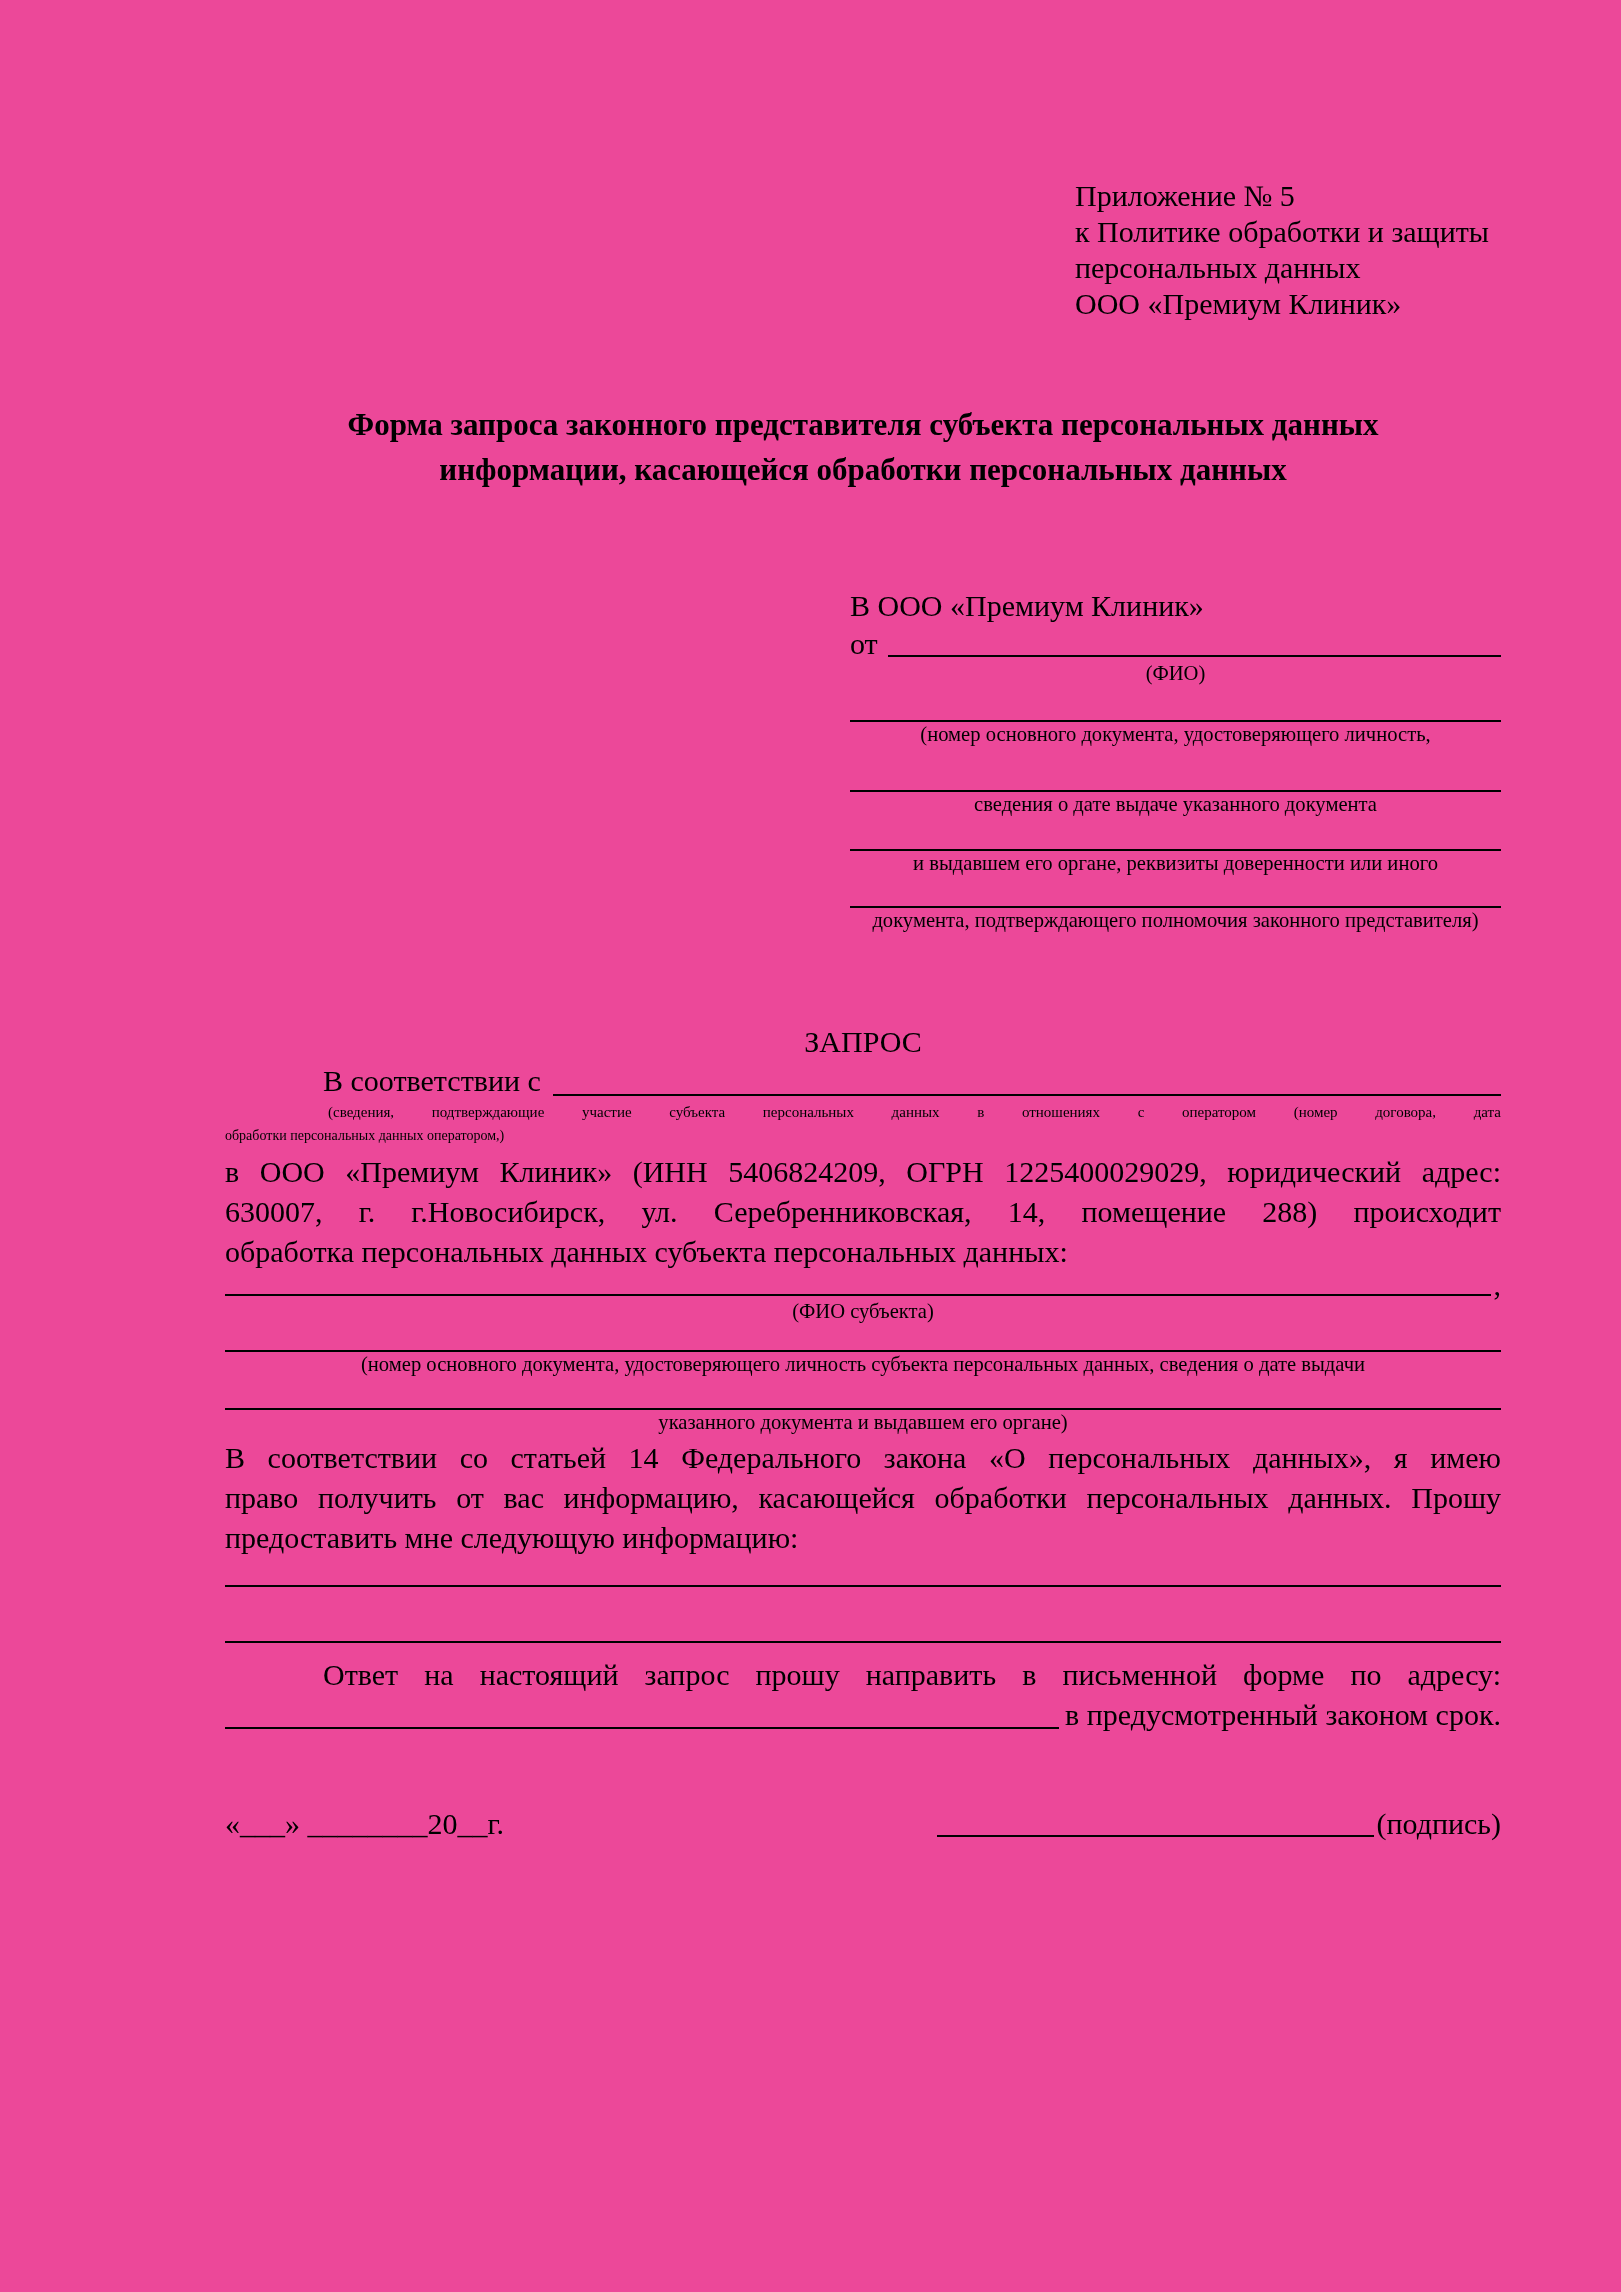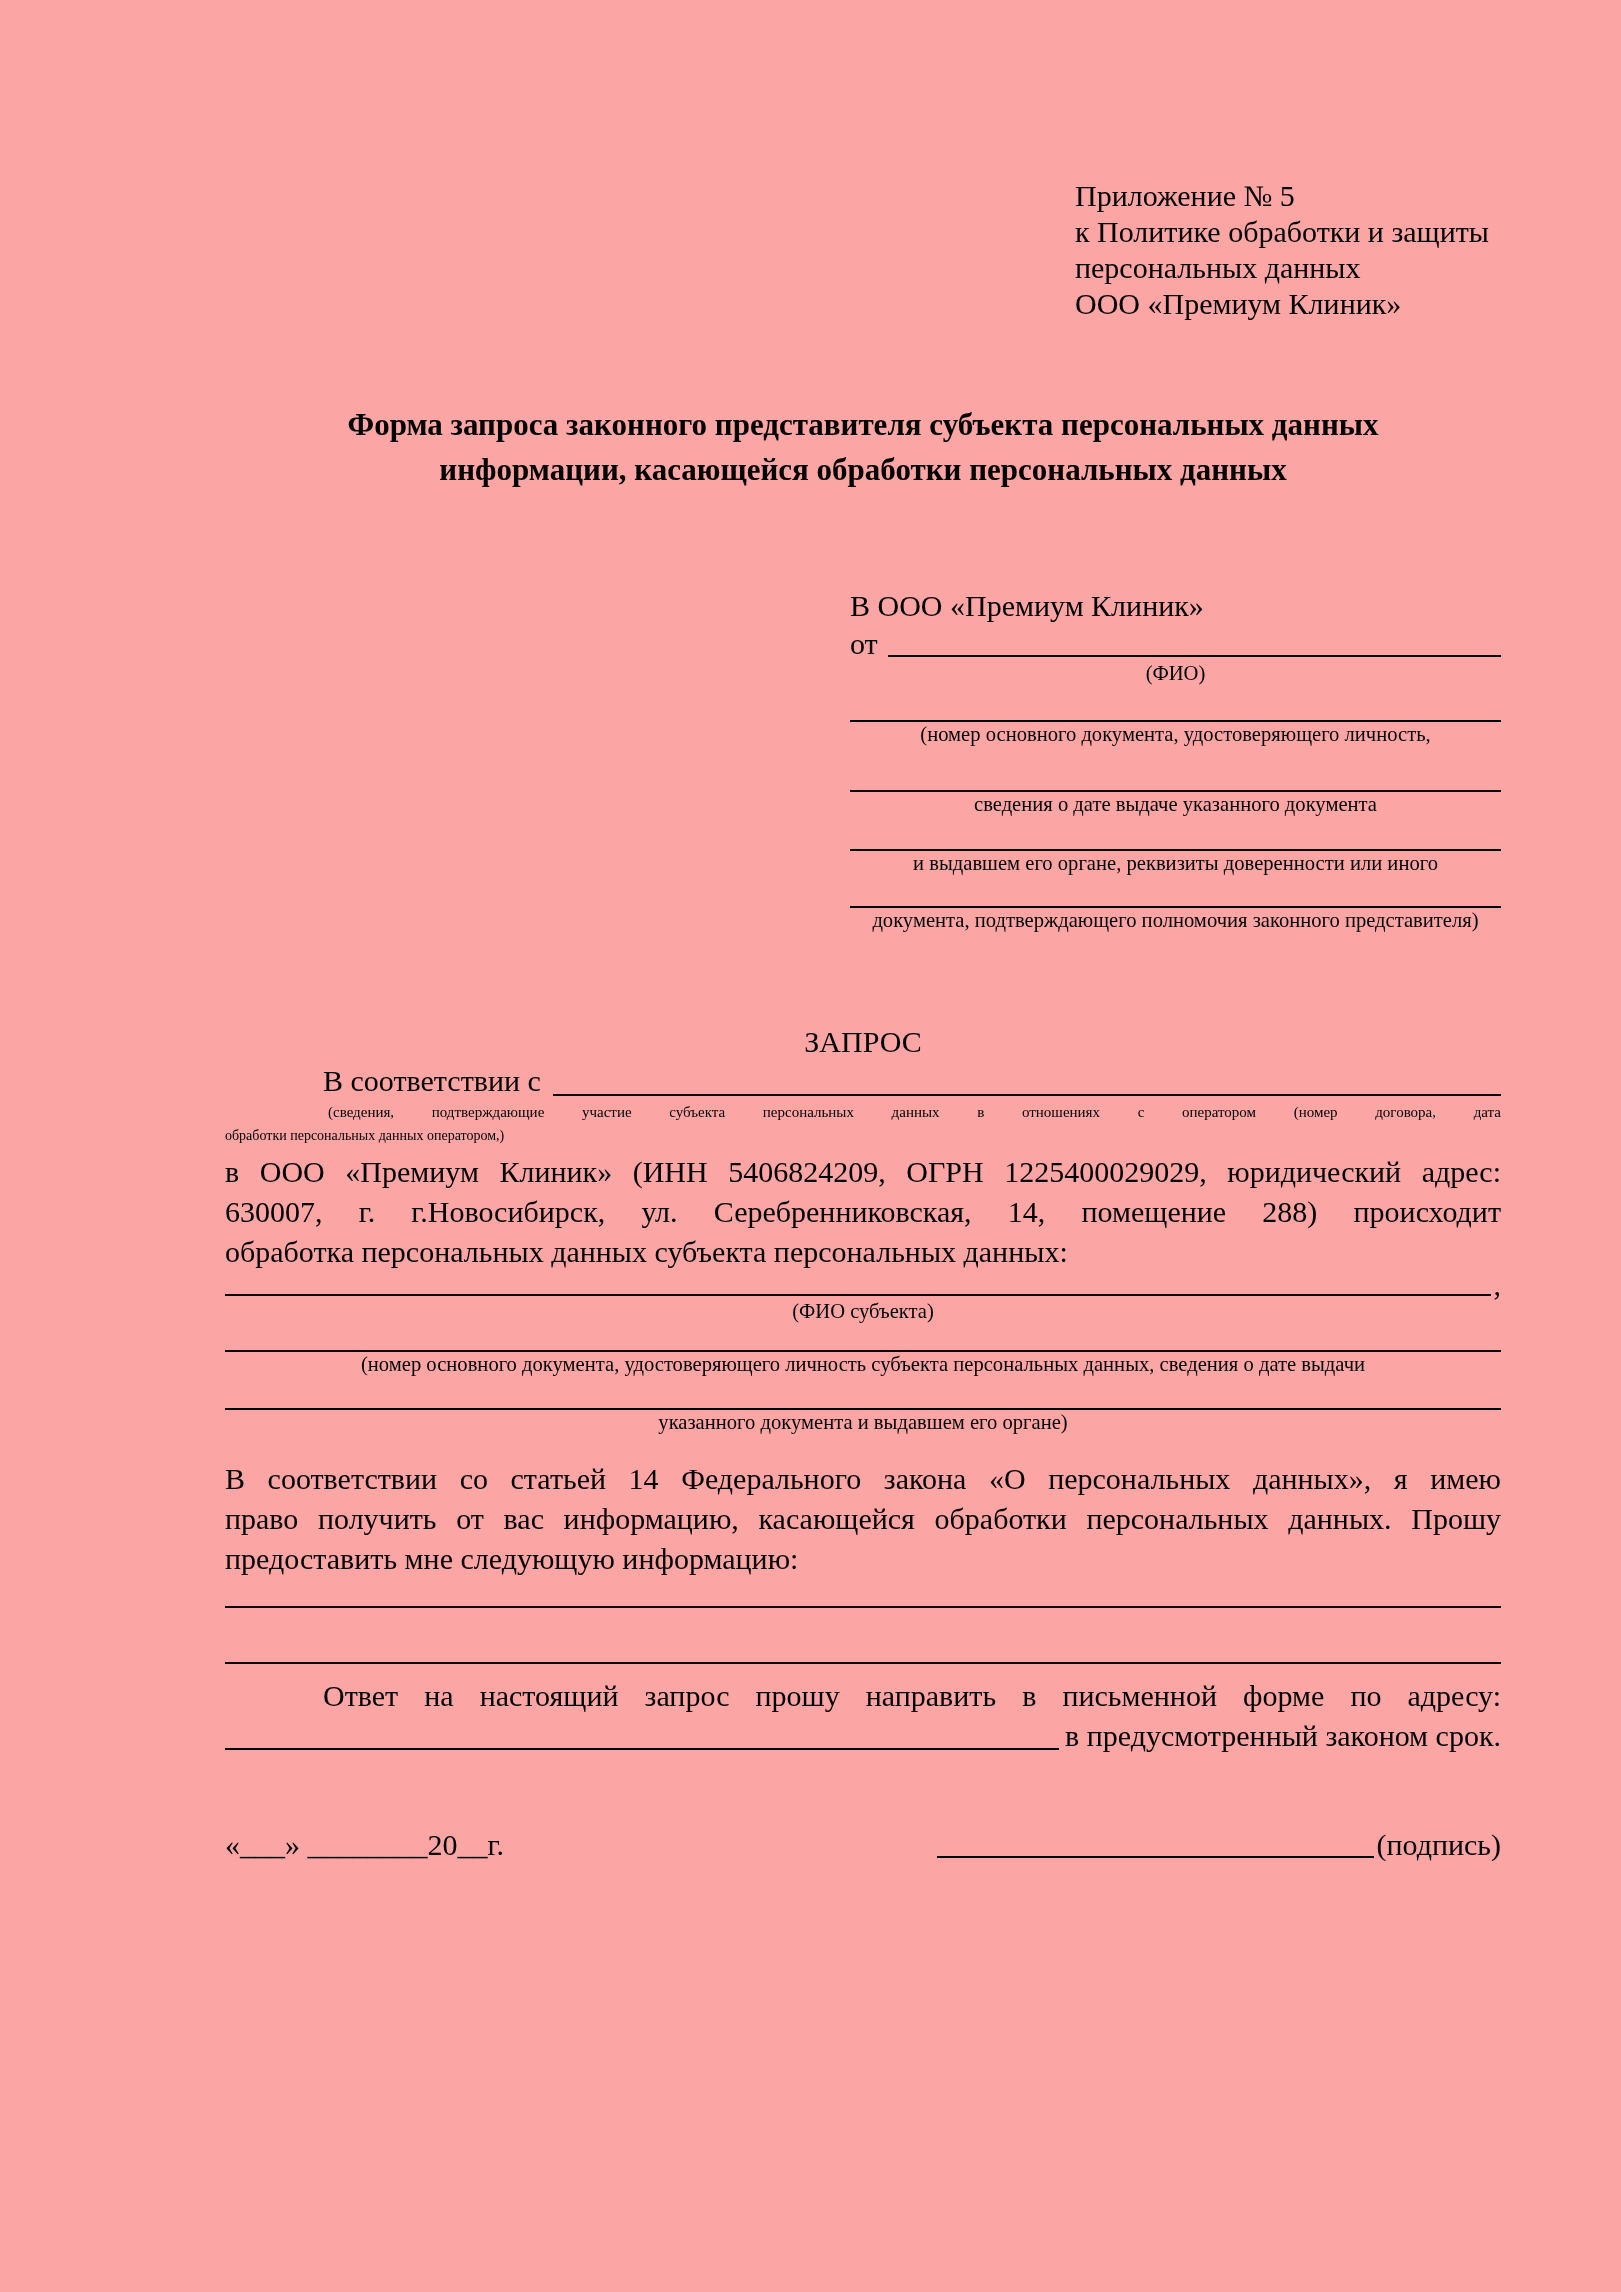--- a/index.html
+++ b/index.html
@@ -1,21 +1,21 @@
 <!DOCTYPE html>
 <html><head>
 <meta charset="utf-8">
 <style>
   * { margin:0; padding:0; box-sizing:border-box; }
   html,body { background:#ffffff; }
   .page {
     position:relative;
     width:1621px; height:2293px;
     margin:0 auto;
-    background:#fca5a5; color:#000000;
+    background:#ec4899; color:#000000;
     font-family:"Liberation Serif","DejaVu Serif",serif;
     font-size:30px; line-height:40px;
     padding:178px 120px 0 225px;
     overflow:hidden;
   }
   .header-note { width:426px; margin-left:auto; line-height:36px; }
   .title { margin-top:80px; font-weight:700; font-size:31px; line-height:45px; text-align:center; }
   .addressee { width:651px; margin-left:auto; margin-top:94px; }
   .from-row { display:flex; line-height:35px; }
   .from-label { padding-right:9.8px; }
@@ -24,21 +24,21 @@
   .blank { border-bottom:2.9px solid #000; }
   .b1 { height:35px; } .b2 { height:45px; } .b3 { height:33px; } .b4 { height:32px; }
   .zapros { margin-top:88px; text-align:center; }
   .intro-row { display:flex; line-height:38px; }
   .intro-label { padding-left:98px; padding-right:11.8px; white-space:nowrap; }
   .small { font-size:14px; line-height:24.5px; }
   .small-just { font-size:15px; line-height:24.5px; text-align:justify; text-align-last:justify; }
   .indent-sm { padding-left:103px; }
   .body-just { text-align:justify; text-align-last:justify; }
   .mt4 { margin-top:3.9px; }
-  .mt8 { margin-top:23px; }
+  .mt8 { margin-top:2px; }
   .subject-row { display:flex; line-height:26.5px; height:26.5px; }
   .subject-row .fill { margin-bottom:2.9px; margin-right:2.9px; }
   .b5 { height:27.4px; } .b6 { height:33px; }
   .b7 { height:29px; } .b8 { height:56px; }
   .answer { margin-top:11.8px; text-indent:98px; }
   .addr-row { display:flex; line-height:40px;justify-content:flex-end; }
   .addr-row .fill { margin-bottom:5.9px; }
   .addr-row .tail { padding-left:5.9px; white-space:nowrap; }
   .footer-row { display:flex; justify-content:space-between; align-items:flex-end; margin-top:69px; line-height:40px; }
   .sig { display:flex; width:564px; }

